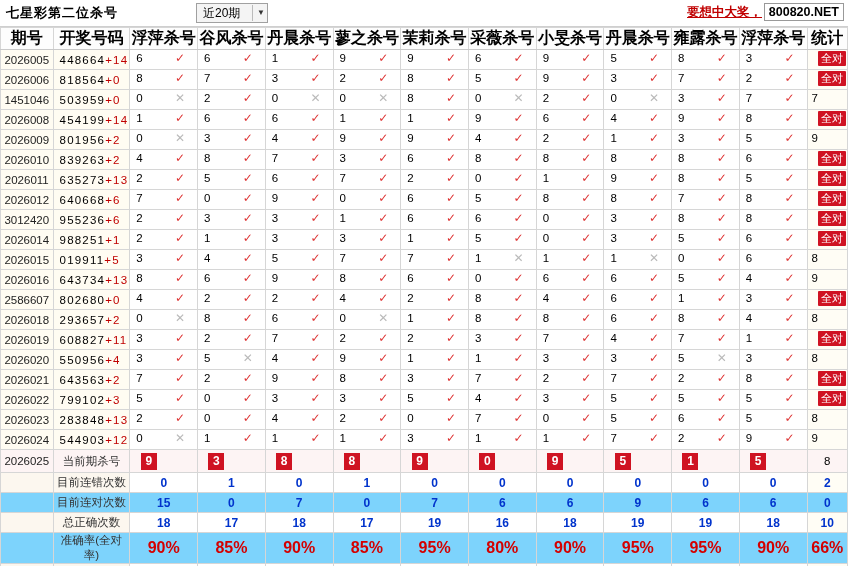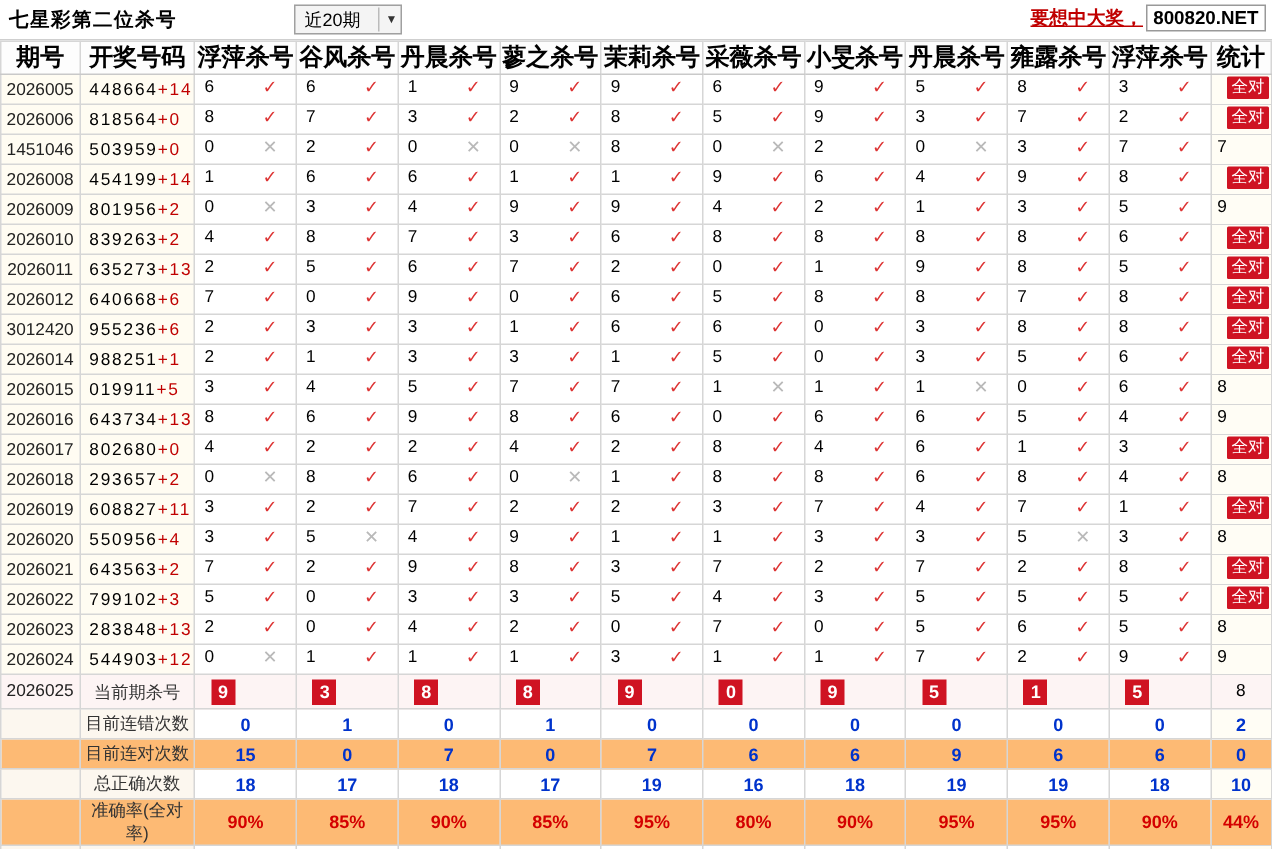--- a/index.html
+++ b/index.html
@@ -34,22 +34,22 @@
   .no{color:#b9b9b9;}
   td.stat{background:#fffdf5;font-size:11.5px;position:relative;}
   .tagfull{display:inline-block;background:#cf1322;color:#fff;font-size:11px;line-height:15px;padding:0 3px;border-radius:1px;position:absolute;right:1px;top:1px;white-space:nowrap;}
   .statnum{position:absolute;left:4px;top:2px;}
 
   
   tr.curr td{height:22px;background:#fdf4f4;}
   td.rowlabel{background:#fcf7ef;font-size:11.5px;color:#333;margin-left:40px;}
   .redbox{display:inline-block;background:#cf1322;color:#fff;font-weight:bold;width:16px;height:17px;line-height:17px;font-size:12px;margin-left:-30px;}
   .bluev{color:#0033cc;font-weight:bold;font-size:12px;}
-  .redv{color:#d40000;font-weight:bold;font-size:12px;}
-  tr.alt td{background:#fdba74;}
+  .redv{color:#d40000;font-weight:bold;font-size:16px;}
+  tr.alt td{background:#7dd3fc;}
 </style>
 </head>
 <body>
 
 <div id="page">
 
   <div class="topbar">
     <span class="title">七星彩第二位杀号</span>
     <span class="selwrap">
       <span class="sel">
@@ -653,21 +653,21 @@
           </td>
           <td class="killcell">
             <span class="n">4</span>
             <span class="mk ok">✓</span>
           </td>
           <td class="stat">
             <span class="statnum">9</span>
           </td>
         </tr>
         <tr>
-          <td class="period">2026017</td>
+          <td class="period">2586607</td>
           <td class="number">802680<span class="plus">+0</span></td>
           <td class="killcell">
             <span class="n">4</span>
             <span class="mk ok">✓</span>
           </td>
           <td class="killcell">
             <span class="n">2</span>
             <span class="mk ok">✓</span>
           </td>
           <td class="killcell">
@@ -1101,21 +1101,21 @@
           <td><span class="redv">90%</span></td>
           <td><span class="redv">85%</span></td>
           <td><span class="redv">90%</span></td>
           <td><span class="redv">85%</span></td>
           <td><span class="redv">95%</span></td>
           <td><span class="redv">80%</span></td>
           <td><span class="redv">90%</span></td>
           <td><span class="redv">95%</span></td>
           <td><span class="redv">95%</span></td>
           <td><span class="redv">90%</span></td>
-          <td class="stat"><span class="redv">44%</span></td>
+          <td class="stat"><span class="redv">66%</span></td>
         </tr>
         <tr>
           <td class="rowlabel"></td>
           <td class="rowlabel">最大连错次数</td>
           <td><span class="bluev">1</span></td>
           <td><span class="bluev">1</span></td>
           <td><span class="bluev">1</span></td>
           <td><span class="bluev">1</span></td>
           <td><span class="bluev">1</span></td>
           <td><span class="bluev">2</span></td>

